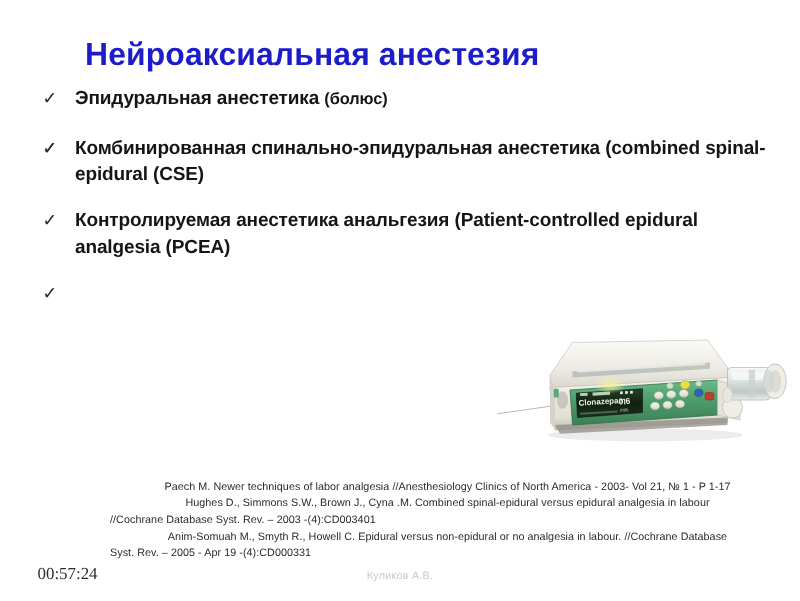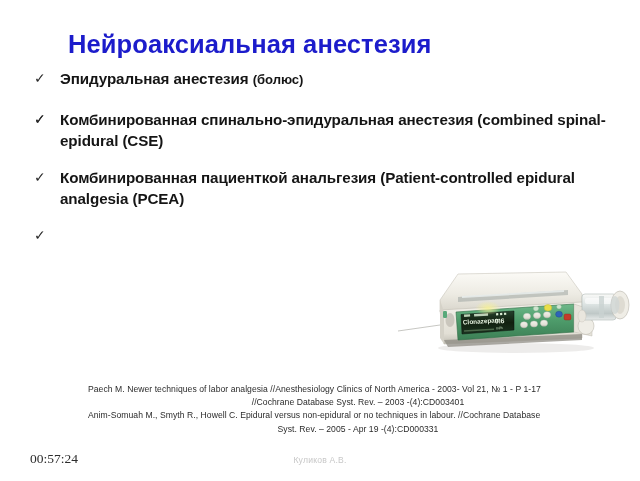--- a/index.html
+++ b/index.html
@@ -99,22 +99,22 @@
     position: absolute;
     left: 88px;
     top: 383px;
     width: 540px;
     color: #2b2b2b;
     font-size: 8.6px;
     line-height: 13.2px;
     letter-spacing: 0.05px;
   }
   .cit-line { white-space: nowrap; }
-  .cit-c { }
-  .cit-r { text-align: center; }
+  .cit-c { text-align: center; }
+  .cit-r { text-align: left; }
 
   
   .timestamp {
     position: absolute;
     left: 30px;
     top: 451px;
     font-family: "Liberation Serif", serif;
     font-size: 13.5px;
     color: #2c2c2c;
     text-align: right;
@@ -134,35 +134,35 @@
 <body>
 
 <div class="slide">
 
   <div class="slide-title">Нейроаксиальная анестезия</div>
 
   <div class="bullets">
 
     <div class="bullet b1">
       <span class="check">✓</span>
-      <span class="btext"><span>Эпидуральная анестезия</span> <span class="eng-small">(болюс)</span></span>
+      <span class="btext"><span>Эпидуральная анестетика</span> <span class="eng-small">(болюс)</span></span>
     </div>
 
     <div class="bullet b2">
       <span class="check">✓</span>
     </div>
 
     <div class="bullet b3">
       <span class="check">✓</span>
-      <span class="btext"><span>Комбинированная спинально-эпидуральная анестезия</span> <span class="eng-same">(combined spinal-epidural (CSE)</span></span>
+      <span class="btext"><span>Комбинированная спинально-эпидуральная анестетика</span> <span class="eng-same">(combined spinal-epidural (CSE)</span></span>
     </div>
 
     <div class="bullet b4">
       <span class="check">✓</span>
-      <span class="btext"><span>Комбинированная пациенткой анальгезия</span> <span class="eng-same">(Patient-controlled epidural analgesia (PCEA)</span></span>
+      <span class="btext"><span>Контролируемая анестетика анальгезия</span> <span class="eng-same">(Patient-controlled epidural analgesia (PCEA)</span></span>
     </div>
 
     <div class="bullet b5">
       <span class="check">✓</span>
     </div>
 
   </div>
 
   <div class="pump-wrap">
     <svg class="pump" viewBox="0 0 244 110">
@@ -264,21 +264,22 @@
       <ellipse cx="219" cy="53" rx="4.4" ry="9" fill="#CFD6D5" opacity="0.8"></ellipse>
 
       <ellipse cx="186" cy="64" rx="4" ry="6" fill="#E9E6DE" stroke="#C4C1B7" stroke-width="0.4"></ellipse>
 
       <ellipse cx="120" cy="96" rx="78" ry="5" fill="#9A978F" opacity="0.18"></ellipse>
     </svg>
   </div>
 
   <div class="citations">
     <div class="cit-line cit-c">Paech M.  Newer techniques of labor analgesia //Anesthesiology Clinics of North  America -  2003- Vol 21, № 1 - P 1-17</div>
+    <div class="cit-line cit-c">Hughes D., Simmons S.W., Brown J., Cyna .M.   Combined spinal-epidural versus epidural analgesia in labour</div>
     <div class="cit-line cit-r">//Cochrane Database Syst. Rev. – 2003 -(4):CD003401</div>
-    <div class="cit-line cit-c">Anim-Somuah M., Smyth R., Howell C.   Epidural versus non-epidural or no techniques in labour. //Cochrane Database</div>
+    <div class="cit-line cit-c">Anim-Somuah M., Smyth R., Howell C.   Epidural versus non-epidural or no analgesia in labour. //Cochrane Database</div>
     <div class="cit-line cit-r">Syst. Rev. – 2005 -  Apr 19 -(4):CD000331</div>
   </div>
 
   <div class="timestamp">00:57:24</div>
   <div class="watermark">Куликов А.В.</div>
 
 </div>
 
 </body></html>

